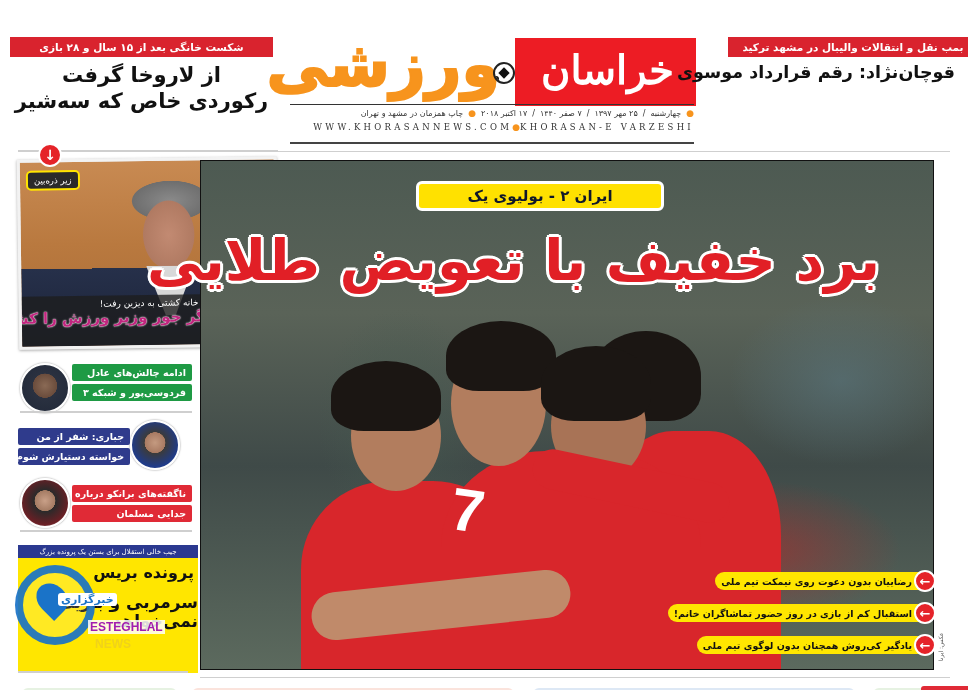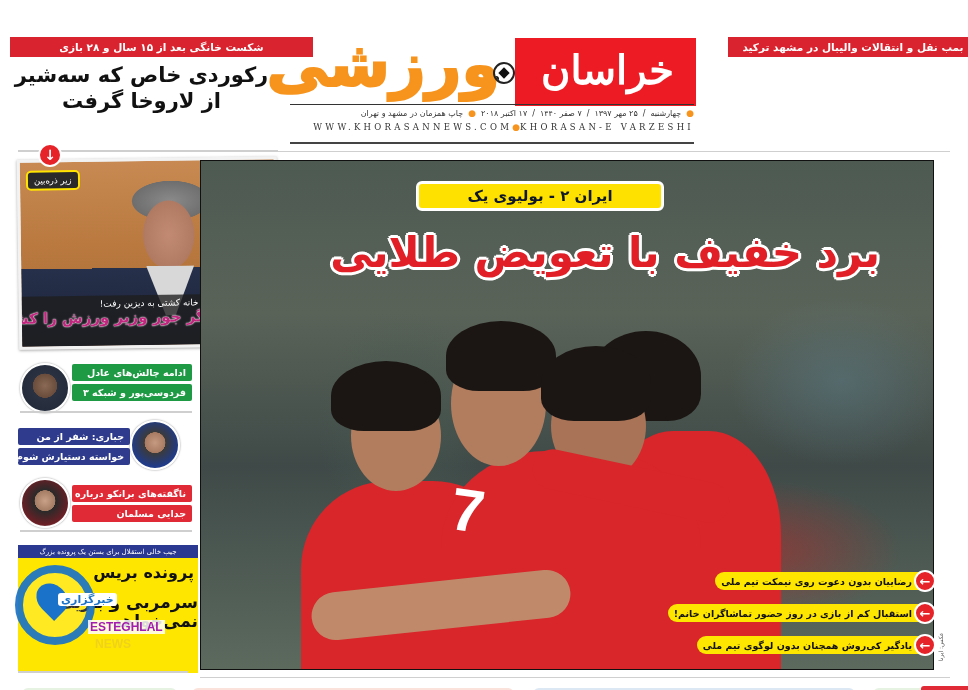--- a/index.html
+++ b/index.html
@@ -7,21 +7,21 @@
   body { position: relative; font-family: "DejaVu Sans", sans-serif; direction: rtl; }
 
   
   .kicker-bar {
     position: absolute; top: 37px; height: 20px;
     background: #d9232e; color: #fff;
     font-size: 10.5px; font-weight: bold;
     display: flex; align-items: center; justify-content: center;
     white-space: nowrap;
   }
-  .kicker-left { left: 10px; width: 303px; }
+  .kicker-left { left: 10px; width: 263px; }
   .kicker-right { left: 697px; width: 250px; margin-left: 31px; }
 
   .top-headline {
     position: absolute; top: 62px;
     font-weight: bold; color: #111; text-align: center;
     line-height: 1.25; white-space: nowrap;
   }
   .hl-left { left: 10px; width: 263px; font-size: 21px; }
   .hl-right { left: 697px; width: 258px; font-size: 17.5px; }
 
@@ -179,21 +179,21 @@
   .num7 { position: absolute; color: #fff; font-size: 60px; font-weight: bold; font-family: "Liberation Sans", sans-serif; transform: rotate(8deg); }
 
   .subhead-pill {
     position: absolute; left: 416px; top: 181px; width: 248px; height: 30px;
     background: #ffe100; border: 3px solid #fff; border-radius: 6px;
     color: #0f172a; font-size: 15px; font-weight: bold;
     display: flex; align-items: center; justify-content: center; white-space: nowrap;
   }
   .main-headline {
     position: absolute; left: 340px; top: 228px; width: 540px; text-align: right;
-    color: #e11f26; font-size: 42px; font-weight: bold; white-space: nowrap;
+    color: #e11f26; font-size: 56px; font-weight: bold; white-space: nowrap;
     text-shadow: 3px 0 #fff, -3px 0 #fff, 0 3px #fff, 0 -3px #fff, 2px 2px #fff, -2px -2px #fff, 2px -2px #fff, -2px 2px #fff;
   }
 
   .sidebar-link {
     position: absolute; left: 716px; width: 220px; height: 20px;
     display: flex; align-items: center; flex-direction: row;
   }
   .sidebar-link .arrow {
     width: 22px; height: 22px; border-radius: 50%; background: #e52329; border: 2px solid #fff;
     color: #fff; font-size: 13px; font-weight: bold; display: flex; align-items: center; justify-content: center;
@@ -210,22 +210,22 @@
   }
 
   
   .bottom-card { position: absolute; top: 688px; height: 10px; border-radius: 6px 6px 0 0; }
 </style>
 </head>
 <body>
 
 <div class="kicker-bar kicker-left">شکست خانگی بعد از ۱۵ سال و ۲۸ بازی</div>
 <div class="top-headline hl-left">
+  <div>از لاروخا گرفت</div>
   <div>رکوردی خاص که سه‌شیر</div>
-  <div>از لاروخا گرفت</div>
 </div>
 
 <div class="masthead">
   <div class="logo-red"></div>
   <div class="logo-red-text">خراسان</div>
   <div class="logo-orange-text">ورزشی</div>
   <div class="logo-ball"></div>
 </div>
 <div class="masthead-rule"></div>
 <div class="dateline">
@@ -242,20 +242,21 @@
 </div>
 <div class="urlline">
   <span>WWW.KHORASANNEWS.COM</span>
   <span class="dot">●</span>
   <span>KHORASAN-E VARZESHI</span>
 </div>
 <div class="section-rule" style="left:290px; top:142px; width:404px;"></div>
 
 <div class="kicker-bar kicker-right">بمب نقل و انتقالات والیبال در مشهد ترکید</div>
 <div class="top-headline hl-right">
+  <div>قوچان‌نژاد: رقم قرارداد موسوی</div>
 </div>
 
 <div class="thin-rule" style="left:18px; top:150px; width:260px;"></div>
 <div class="thin-rule" style="left:200px; top:151px; width:750px; height:1px;"></div>
 
 <div class="feature-card">
   <div class="feature-photo"></div>
   <div class="feature-badge">زیر ذره‌بین</div>
   <div class="feature-caption">
     <div class="feature-sub">سلطانی‌فر به جای خانه کشتی به دیزین رفت!</div>

